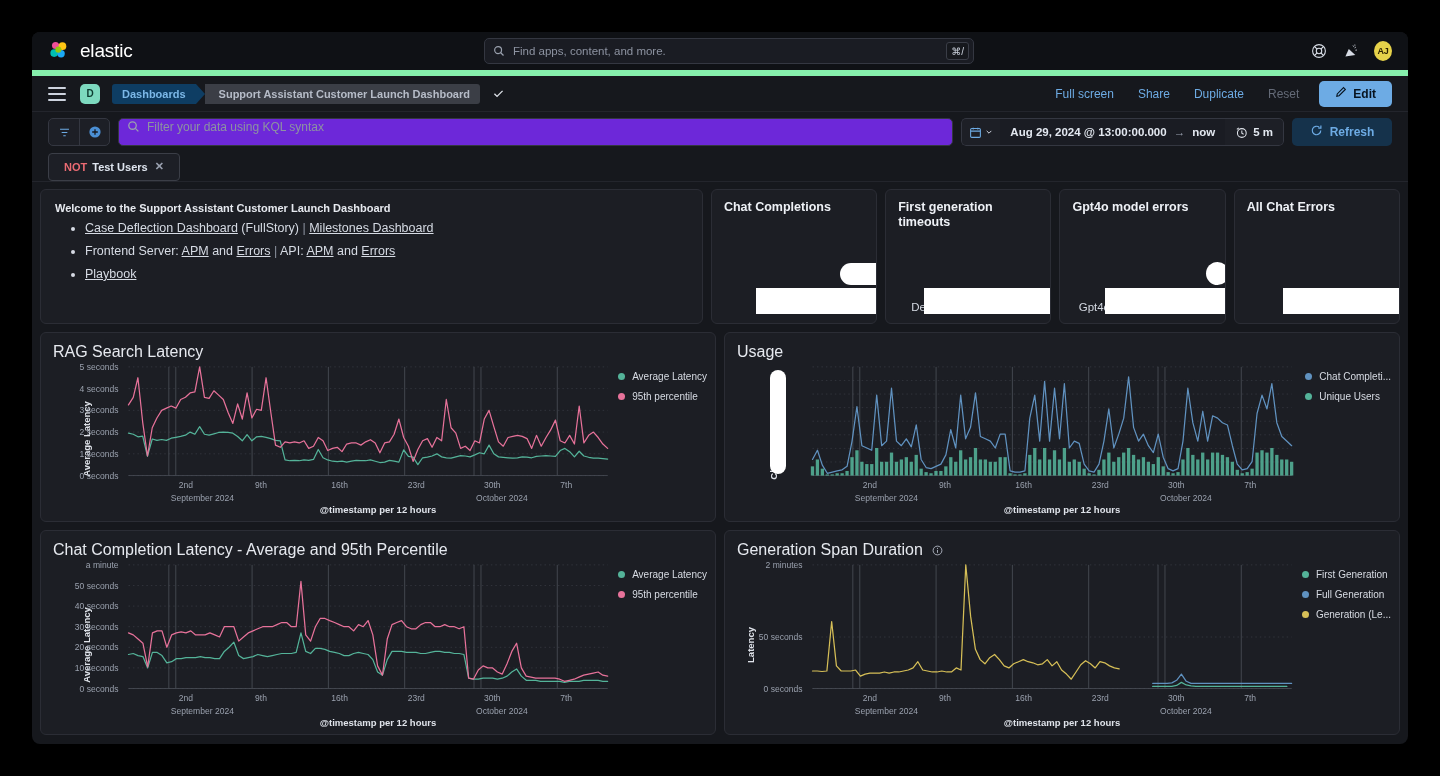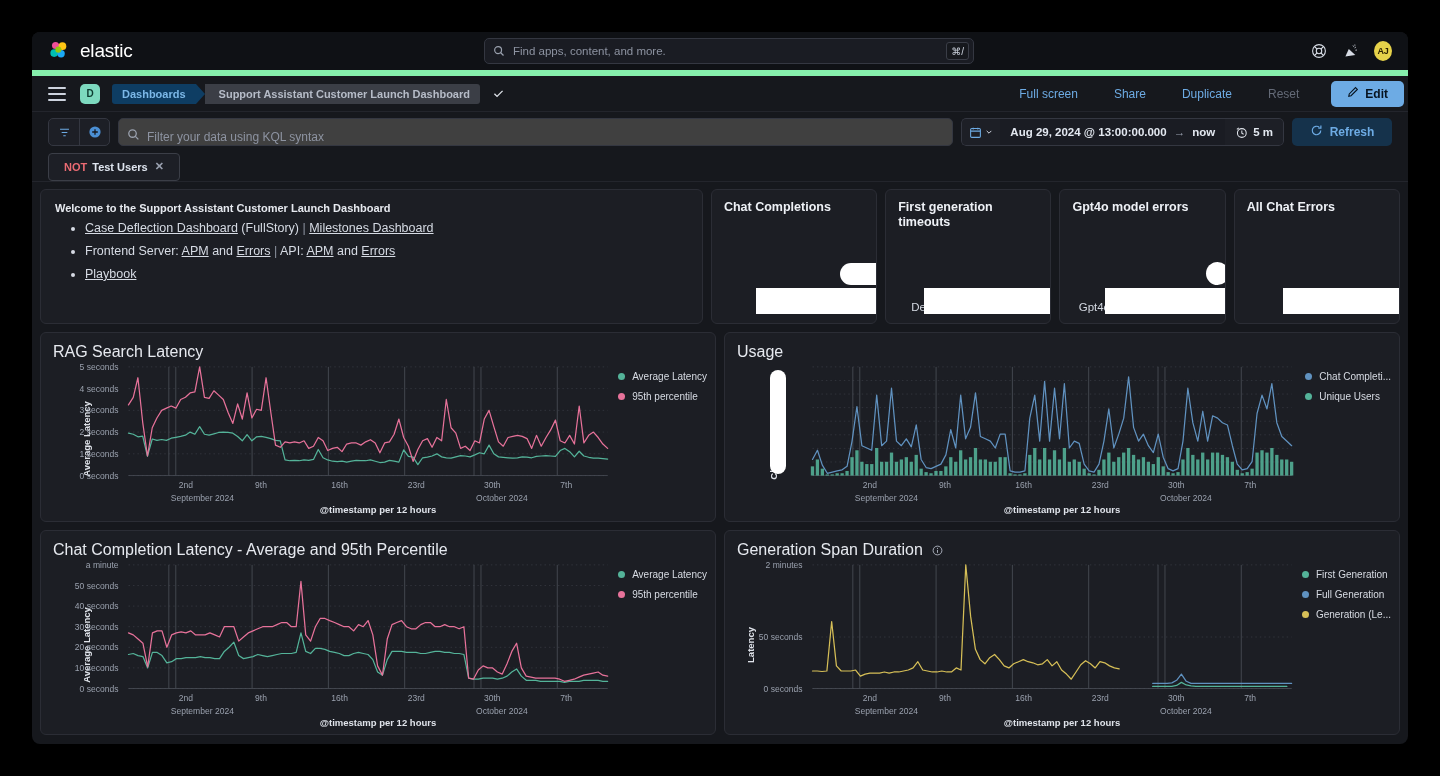--- a/index.html
+++ b/index.html
@@ -106,22 +106,22 @@
     border-top: 10px solid transparent; border-bottom: 10px solid transparent;
     border-left: 9px solid #0e3d63; z-index: 2;
   }
   .crumb.second {
     background: #3b3e46; color: #b6bcc8;
     margin-left: 9px; padding-left: 14px;
     border-radius: 0 3px 3px 0;
   }
   .crumb-check { margin-left: 12px; display:flex; }
   .crumb-actions {
-    position: absolute; right: 4px;
-    display: flex; align-items: center; gap: 12px;
+    position: absolute; right: 16px;
+    display: flex; align-items: center; gap: 0;
   }
   .crumb-link {
     color: #6dabe4; font-size: 12px; padding: 0 12px; cursor: pointer;
   }
   .crumb-link.muted { color: #646a77; }
   .edit-btn {
     margin-left: 8px;
     background: #6dabe4; color: #07131f;
     height: 26px; border-radius: 5px;
     display: flex; align-items: center; gap: 6px;
@@ -140,22 +140,22 @@
     border: 1px solid #343741; border-radius: 5px; overflow: hidden;
     background: #1d1f26;
   }
   .filter-btn {
     width: 30px; display: flex; align-items: center; justify-content: center;
     cursor: pointer;
   }
   .filter-btn + .filter-btn { border-left: 1px solid #343741; }
   .kql-input-wrap {
     flex: 1 1 auto; height: 28px; margin-left: 8px;
-    background: #404040; border: 1px solid #343741; border-radius: 5px;
-    display: flex; align-items: flex-end; padding: 0 8px;
+    background: #6d28d9; border: 1px solid #343741; border-radius: 5px;
+    display: flex; align-items: flex-start; padding: 0 8px;
   }
   .kql-input {
     border: none; outline: none; background: transparent;
     color: #dfe5ef; font-size: 12px; flex: 1;
     font-family: "Liberation Sans", sans-serif;
     padding-left: 7px;
   }
   .kql-input::placeholder { color: #8d93a1; }
   .dt-group {
     display: flex; height: 28px; margin-left: 8px;

